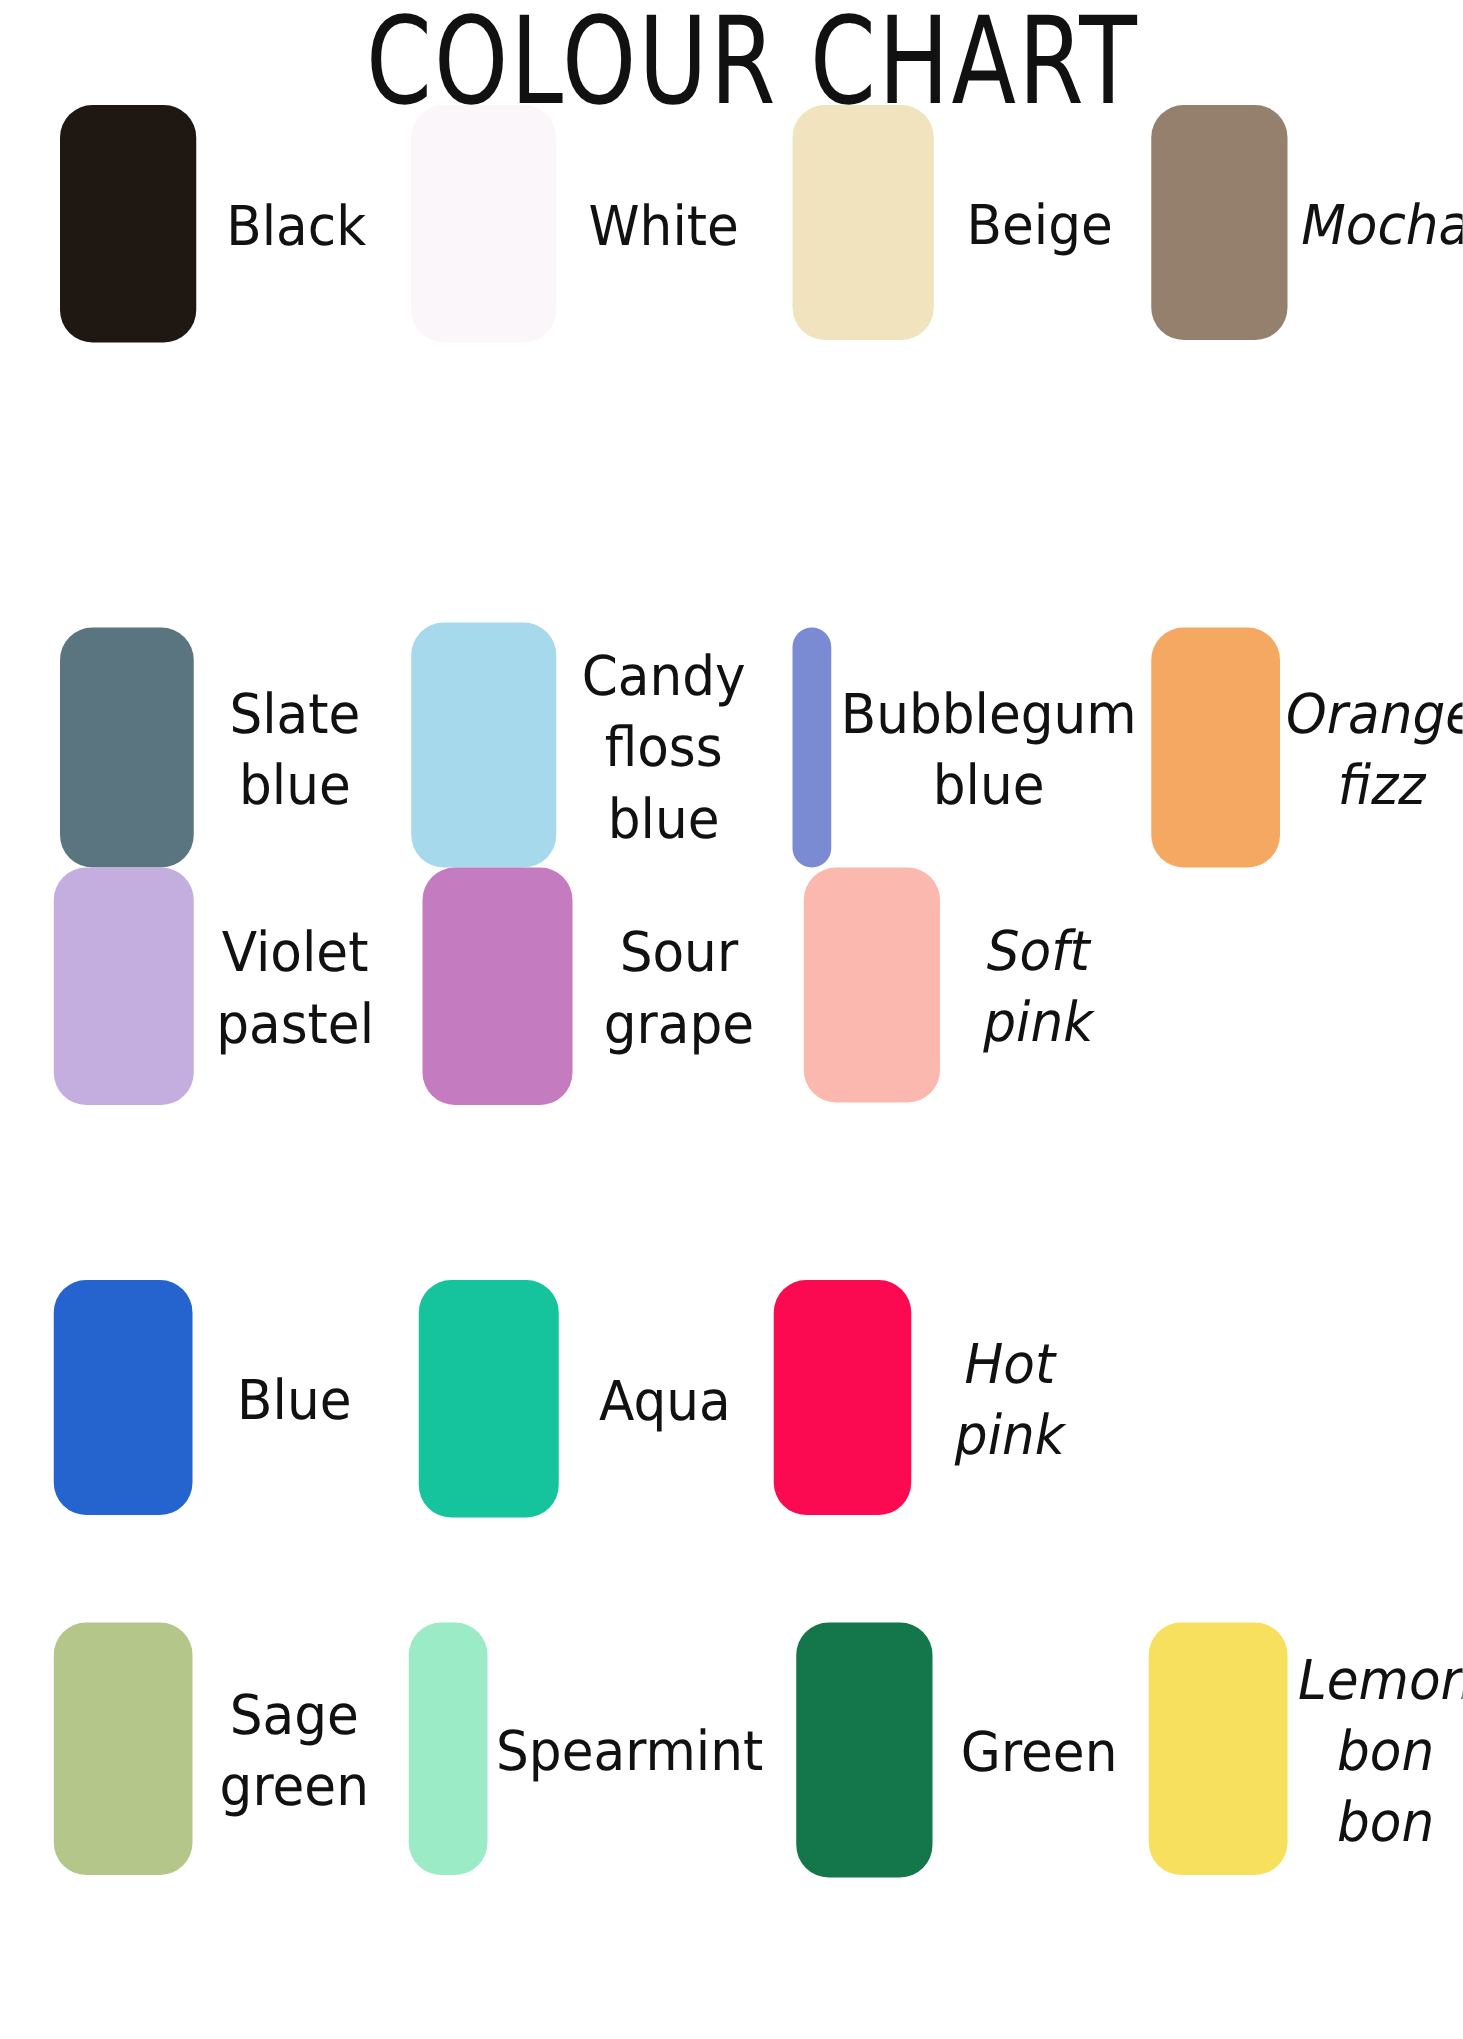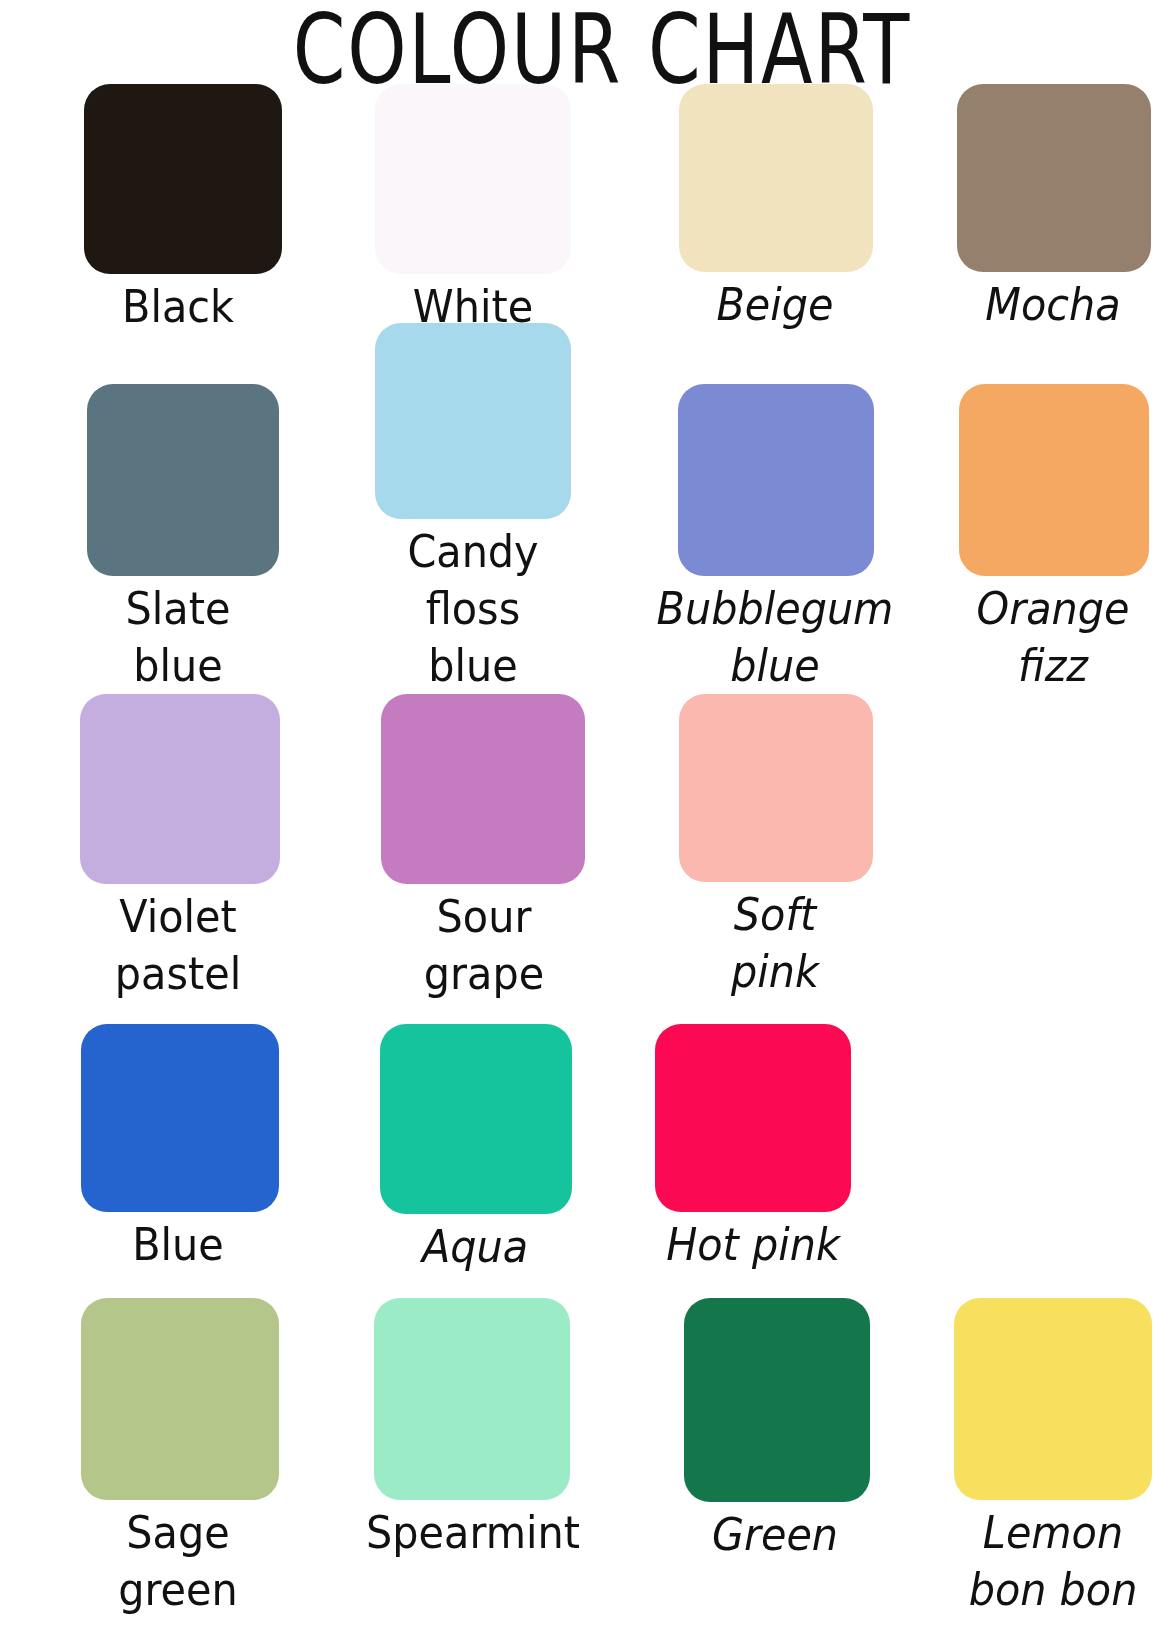--- a/index.html
+++ b/index.html
@@ -54,21 +54,21 @@
   .row {
     display: flex;
     width: 1170px;
     align-items: flex-start;
   }
 
   .cell {
     position: relative;
     box-sizing: border-box;
     display: flex;
-    flex-direction: column;
+    flex-direction: row;
     align-items: center;
   }
 
   .swatch {
     border-radius: 26px;
     display: block;
   }
 
   .swatch-label {
     font-family: "DejaVu Sans", "Liberation Sans", sans-serif;
@@ -80,21 +80,21 @@
     transform: scaleX(0.94);
     letter-spacing: 0px;
     margin-top: 4px;
     white-space: pre-line;
     width: 300px;
   }
 
   
   .col-0 { width: 300px; padding-left: 22px; }
   .col-1 { width: 300px; padding-left: 12px; }
-  .col-2 { width: 300px; padding-left: 16px; font-style: italic; }
+  .col-2 { width: 300px; padding-left: 16px; }
   .col-3 { width: 270px; padding-left: 2px; font-style: italic; }
 
   
   .row-0 { height: 272px; }
   .row-1 { height: 338px; align-items: flex-end; }
   .row-2 { height: 330px; gap: 11px; }
   .row-3 { height: 274px; }
   .row-4 { height: 340px; }
 </style>
 </head>

